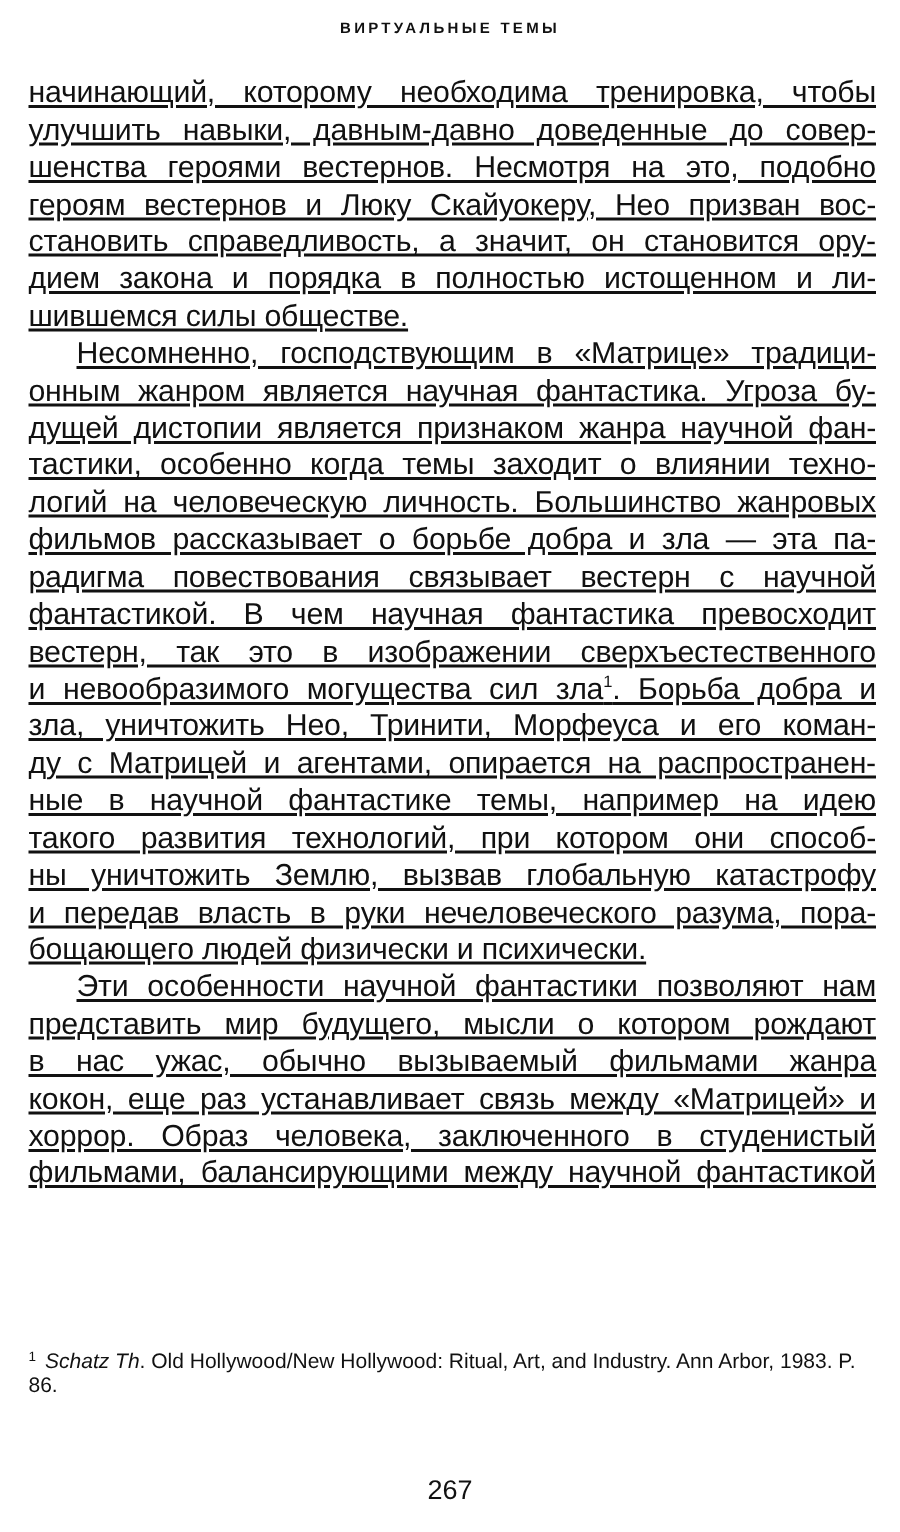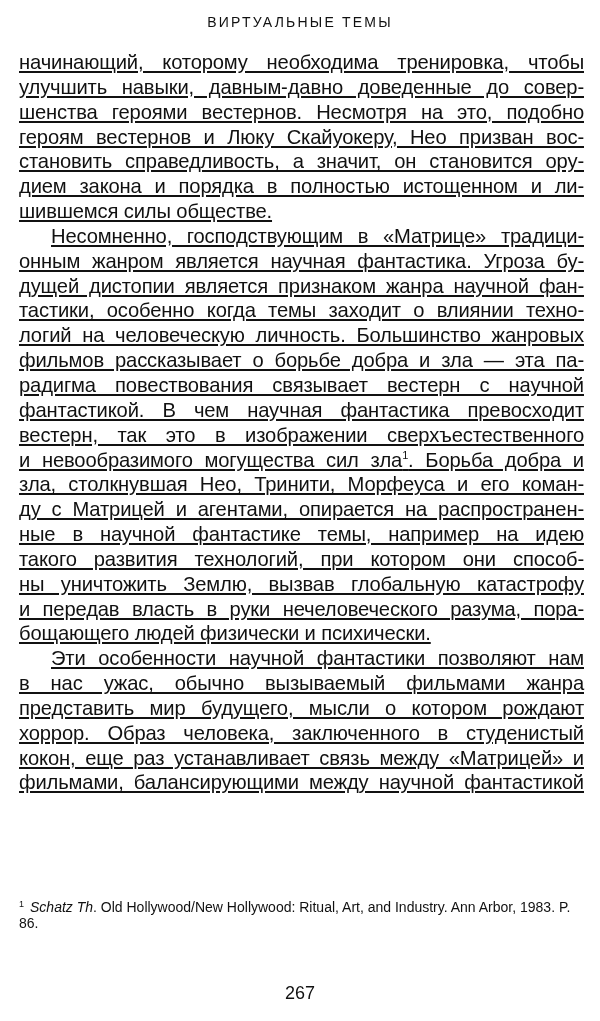--- a/index.html
+++ b/index.html
@@ -14,22 +14,22 @@
       overflow: hidden;
       color: #111111;
       font-family: "Liberation Sans", sans-serif;
     }
     .running-head {
       position: absolute;
       top: 14px;
       left: 0;
       width: 600px;
       text-align: center;
-      font-weight: normal;
-      font-size: 14px;
+      font-weight: bold;
+      font-size: 10px;
       letter-spacing: 2.2px;
     }
     .body-text {
       position: absolute;
       top: 50px;
       left: 19px;
       width: 565px;
     }
     .line {
       display: block;
@@ -97,33 +97,33 @@
   <span class="line indent">Несомненно, господствующим в «Матрице» традици-</span>
   <span class="line">онным жанром является научная фантастика. Угроза бу-</span>
   <span class="line">дущей дистопии является признаком жанра научной фан-</span>
   <span class="line">тастики, особенно когда темы заходит о влиянии техно-</span>
   <span class="line">логий на человеческую личность. Большинство жанровых</span>
   <span class="line">фильмов рассказывает о борьбе добра и зла — эта па-</span>
   <span class="line">радигма повествования связывает вестерн с научной</span>
   <span class="line">фантастикой. В чем научная фантастика превосходит</span>
   <span class="line">вестерн, так это в изображении сверхъестественного</span>
   <span class="line"><span>и невообразимого могущества сил зла</span><sup class="fn">1</sup><span>. Борьба добра и</span></span>
-  <span class="line">зла, столкнувшая Нео, Тринити, Морфеуса и его коман-</span>
+  <span class="line">зла, уничтожить Нео, Тринити, Морфеуса и его коман-</span>
   <span class="line">ду с Матрицей и агентами, опирается на распространен-</span>
   <span class="line">ные в научной фантастике темы, например на идею</span>
   <span class="line">такого развития технологий, при котором они способ-</span>
   <span class="line">ны уничтожить Землю, вызвав глобальную катастрофу</span>
   <span class="line">и передав власть в руки нечеловеческого разума, пора-</span>
   <span class="line last">бощающего людей физически и психически.</span>
 
   <span class="line indent">Эти особенности научной фантастики позволяют нам</span>
+  <span class="line">представить мир будущего, мысли о котором рождают</span>
   <span class="line">в нас ужас, обычно вызываемый фильмами жанра</span>
-  <span class="line">представить мир будущего, мысли о котором рождают</span>
+  <span class="line">кокон, еще раз устанавливает связь между «Матрицей» и</span>
   <span class="line">хоррор. Образ человека, заключенного в студенистый</span>
-  <span class="line">кокон, еще раз устанавливает связь между «Матрицей» и</span>
   <span class="line">фильмами, балансирующими между научной фантастикой</span>
 </div>
 
 <div class="footnote">
   <span class="fn-mark">1</span><span class="author">Schatz Th</span><span>. Old Hollywood/New Hollywood: Ritual, Art, and Industry. Ann Arbor, 1983. P. 86.</span>
 </div>
 
 <div class="page-number">267</div>
 
 </body></html>

